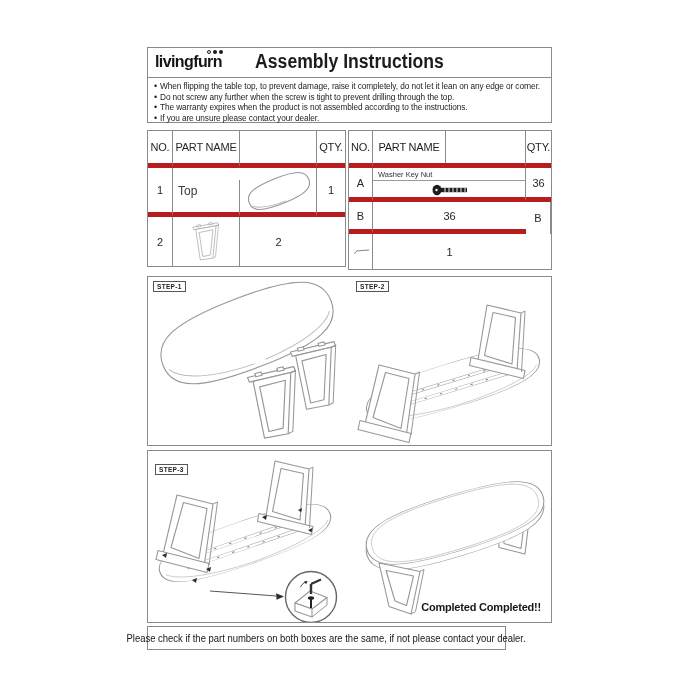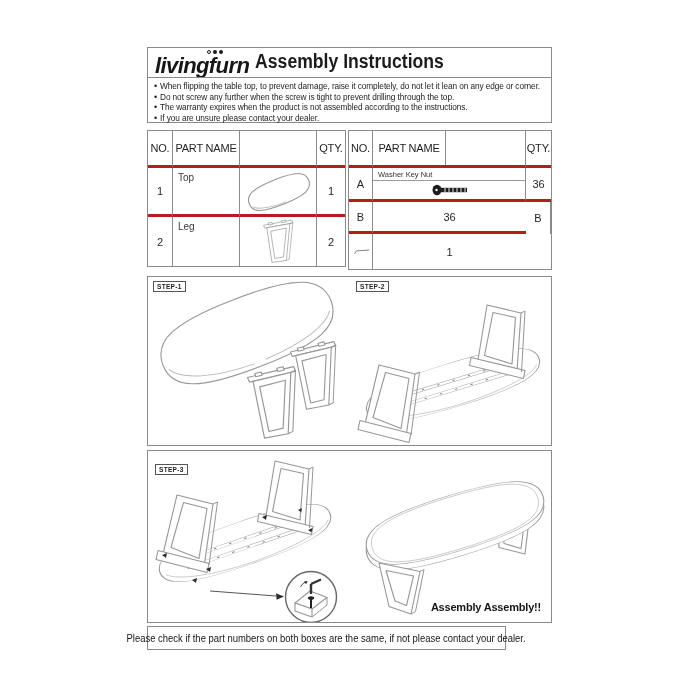--- a/index.html
+++ b/index.html
@@ -2,46 +2,46 @@
 <html><head>
 <meta charset="utf-8">
 <style>
   html,body{margin:0;padding:0;background:#fff;}
   #stage{position:relative;width:700px;height:700px;background:#fff;overflow:hidden;
          font-family:"Liberation Sans", sans-serif;color:#1c1c1c;}
   .box{position:absolute;border:1px solid #8a8a8a;box-sizing:border-box;background:#fff;}
 
   
   #hdr{left:147px;top:47px;width:405px;height:31px;}
-  .logo{position:absolute;left:7px;top:5px;font-size:22px;font-weight:800;letter-spacing:-0.6px;color:#161616;font-style:italic;}
+  .logo{position:absolute;left:7px;top:5px;font-size:16px;font-weight:800;letter-spacing:-0.6px;color:#161616;}
   .logo-dots{position:absolute;left:52px;top:-3px;display:flex;gap:2px;}
   .logo-dots i{width:4px;height:4px;border-radius:50%;background:#1a1a1a;display:block;}
   .logo-dots i.hollow{background:#fff;border:1px solid #1a1a1a;box-sizing:border-box;}
   .title{position:absolute;left:0;right:0;top:2px;text-align:center;font-size:20px;font-weight:600;
          transform:scaleX(0.88);transform-origin:center;white-space:nowrap;}
 
   
   #notes{left:147px;top:77px;width:405px;height:46px;padding:3px 0 0 6px;}
   .note-line{display:flex;align-items:flex-start;height:10.5px;}
   .note-line .blt{font-size:9px;line-height:10px;margin-right:3px;}
   .note-line .ntxt{font-size:9px;line-height:10px;white-space:nowrap;transform:scaleX(0.92);transform-origin:left center;letter-spacing:-0.1px;}
 
   
   .ptable{position:absolute;border:1px solid #8a8a8a;box-sizing:border-box;background:#fff;}
   #ptL{left:147px;top:130px;width:199px;height:137px;display:grid;
        grid-template-columns:25px 67px 77px 1fr;grid-template-rows:37px 49px 1fr;}
   #ptR{left:348px;top:130px;width:204px;height:140px;display:grid;
        grid-template-columns:24px 1fr 25px;grid-template-rows:37px 34px 32px 1fr;}
-  .cell{border-right:1px solid #8a8a8a;border-bottom:3px solid #b91c1c;position:relative;
+  .cell{border-right:1px solid #8a8a8a;border-bottom:5px solid #b91c1c;position:relative;
         display:flex;align-items:center;justify-content:center;overflow:hidden;}
   .cell.lastc{border-right:none;}
   .cell.lastr{border-bottom:none;}
   .hcell{font-size:11px;letter-spacing:-0.2px;color:#262626;font-weight:400;}
   .numcell{font-size:11px;color:#262626;}
-  .namecell{align-items:flex-start;justify-content:flex-start;padding:4px 0 0 5px;font-size:10px;color:#3a3a3a;}
+  .namecell{align-items:flex-start;justify-content:flex-start;padding:4px 0 0 5px;font-size:12px;color:#3a3a3a;margin-top:12px;}
   .hname-left{justify-content:center;}
   .rmid{flex-direction:column;align-items:stretch;justify-content:flex-start;padding:0;}
   .rname{font-size:7.5px;color:#333;padding:2px 0 1px 5px;border-bottom:1px solid #9a9a9a;}
   .ricon{flex:1;display:flex;align-items:center;justify-content:center;}
   .hdr-mid{justify-content:flex-start;padding:0;}
   .hdr-mid .pn{width:72px;height:100%;border-right:1px solid #8a8a8a;display:flex;align-items:center;justify-content:center;font-size:11px;letter-spacing:-0.2px;}
 
   
   #panel1{left:147px;top:276px;width:405px;height:170px;}
   #panel2{left:147px;top:450px;width:405px;height:173px;}
@@ -145,21 +145,20 @@
       <svg width="75" height="47" viewBox="0 0 75 47">
         <g transform="translate(38,24) rotate(-22)">
           <path class="ln" d="M-32,0 C-32,-9.4 -23,-13 0,-13 C23,-13 32,-9.4 32,0 C32,9.4 23,13 0,13 C-23,13 -32,9.4 -32,0 Z"></path>
           <path class="lnlight" d="M-30,4 C-25,9.5 -10,11.8 3,11.8"></path>
         </g>
       </svg>
     </div>
     <div class="cell numcell lastc">1</div>
 
     <div class="cell numcell lastr">2</div>
-    <div class="cell namecell lastr">Leg</div>
     <div class="cell lastr">
       <svg width="75" height="47" viewBox="0 0 75 47">
         <use href="#legA" transform="translate(22,1.5) scale(0.64)"></use>
       </svg>
     </div>
     <div class="cell numcell lastc lastr">2</div>
   </div>
 
   <div class="ptable" id="ptR">
     <div class="cell hcell">NO.</div>
@@ -293,20 +292,20 @@
           </g>
         <g transform="translate(307,72) rotate(-17) scale(0.94,0.526)">
             <use href="#boatC" class="lnlight"></use>
           </g>
         <path class="ln" d="M231,112 L272,120.5 L263,163 L241,155.5 Z"></path>
         <path class="ln" d="M238,119.5 L265.5,125 L258.5,154.5 L247,150 Z"></path>
         <path class="lnf" d="M272,120.5 L276,118.5 L267.5,160.5 L263,163"></path>
       </g>
     </svg>
     <div class="steplab" id="lab3">STEP-3</div>
-    <div class="caption">Assembly Assembly!!</div>
+    <div class="caption">Completed Completed!!</div>
   </div>
 
   <div class="box" id="ftr">
     <div class="ftxt">Please check if the part numbers on both boxes are the same, if not please contact your dealer.</div>
   </div>
 
 </div>
 
 </body></html>

